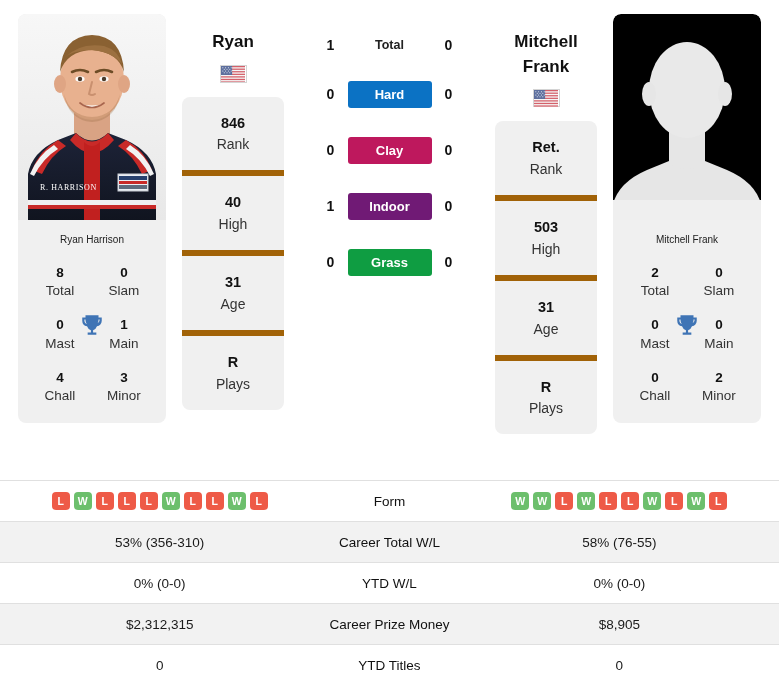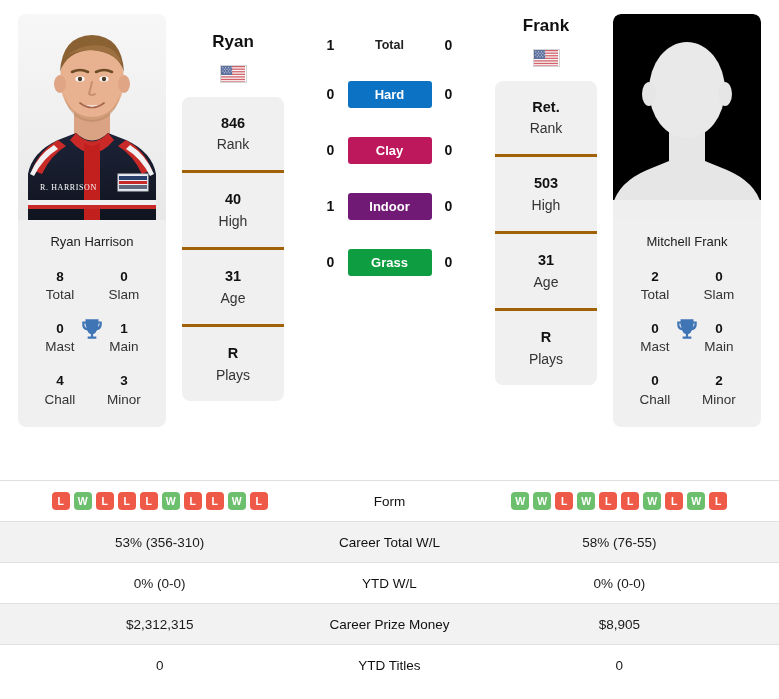--- a/index.html
+++ b/index.html
@@ -35,21 +35,21 @@
     height: 206px;
     display: block;
     border-radius: 8px 8px 0 0;
     overflow: hidden;
     position: relative;
   }
   .player-photo svg { display: block; width: 100%; height: 100%; }
 
   .player-name-under {
     text-align: center;
-    font-size: 13px;
+    font-size: 10px;
     color: #202020;
     padding: 14px 4px 12px 4px;
     line-height: 1.2;
   }
 
   .trophy-grid {
     display: grid;
     grid-template-columns: 1fr 1fr;
     row-gap: 0;
     padding: 0 10px;
@@ -109,21 +109,21 @@
   }
 
   .stat-stack {
     background: #f0f0f0;
     border-radius: 8px;
     overflow: hidden;
   }
   .stat-block {
     text-align: center;
     padding: 16px 4px 15px 4px;
-    border-bottom: 3px solid #a16207;
+    border-bottom: 6px solid #a16207;
   }
   .stat-block:last-child { border-bottom: none; }
   .sb-val {
     font-size: 14.5px;
     font-weight: bold;
     color: #111;
     line-height: 1.5;
   }
   .sb-lbl {
     font-size: 14px;
@@ -391,20 +391,21 @@
         <span class="snum">0</span>
       </div>
       <div class="srow">
         <span class="snum">0</span>
         <span class="sbadge" style="background:#0f9d42">Grass</span>
         <span class="snum">0</span>
       </div>
     </div>
 
     <div class="name-col right">
+      <div class="pname">Mitchell</div>
       <div class="pname" style="padding-top:0">Frank</div>
       <div class="flag-wrap">
         <span class="flag">
           <svg viewBox="0 0 27 18" aria-hidden="true">
             <rect width="27" height="18" fill="#f6f6f6"></rect>
             <rect y="0" width="27" height="1.38" fill="#d4606a"></rect>
             <rect y="2.77" width="27" height="1.38" fill="#d4606a"></rect>
             <rect y="5.54" width="27" height="1.38" fill="#d4606a"></rect>
             <rect y="8.31" width="27" height="1.38" fill="#d4606a"></rect>
             <rect y="11.08" width="27" height="1.38" fill="#d4606a"></rect>

